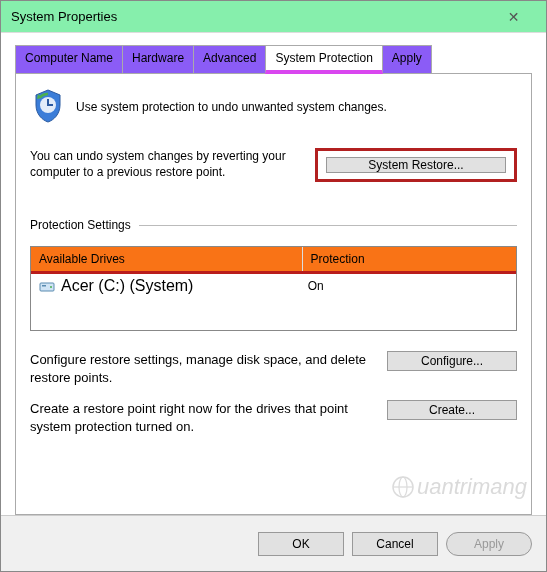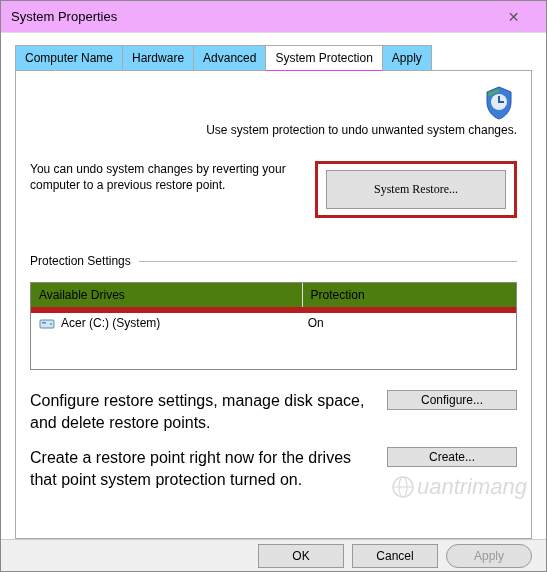--- a/index.html
+++ b/index.html
@@ -19,21 +19,21 @@
       background: #fff;
       display: flex;
       flex-direction: column;
     }
     .titlebar {
       height: 32px;
       display: flex;
       align-items: center;
       padding: 0 10px;
       border-bottom: 1px solid #ddd;
-      background: #f0abfc;
+      background: #86efac;
     }
     .title-text { font-size: 13px; color: #000; }
     .close-btn {
       margin-left: auto;
       width: 45px;
       height: 28px;
       display: flex;
       align-items: center;
       justify-content: center;
       font-size: 14px;
@@ -49,43 +49,43 @@
     .tabs {
       display: flex;
       border-bottom: 1px solid #aaa;
       position: relative;
       gap: 0;
     }
     .tab {
       padding: 5px 9px;
       border: 1px solid #aaa;
       border-bottom: none;
-      background: #7dd3fc;
+      background: #8b5cf6;
       cursor: pointer;
       font-size: 12px;
       position: relative;
       margin-right: -1px;
     }
     .tab.active {
       background: #fff;
-      border-bottom: 1px solid #d946ef;
+      border-bottom: 4px solid #d946ef;
       margin-bottom: -1px;
       z-index: 2;
     }
     .tabpanel {
       border: 1px solid #aaa;
       border-top: none;
       flex: 1;
       padding: 14px 14px 14px 14px;
     }
     .intro {
       display: flex;
-      align-items: flex-end;
+      align-items: center;
+      gap: 10px;
       margin-bottom: 24px;
-      flex-direction: column;
     }
     .shield-icon {
       width: 36px;
       height: 36px;
       flex-shrink: 0;
     }
     .intro-text { font-size: 12px; padding-top: 2px; }
     .section-header {
       display: flex;
       align-items: center;
@@ -108,39 +108,39 @@
       flex: 1;
       font-size: 12px;
       line-height: 1.35;
     }
     .highlight-box {
       border: 3px solid #b22020;
       padding: 6px 8px;
     }
     .btn {
       min-width: 180px;
-      height: 39px;
+      height: 16px;
       background: #e1e1e1;
       border: 1px solid #999;
       font-size: 12px;
       cursor: pointer;
       display: inline-flex;
       align-items: center;
       justify-content: center;
-      font-family: Liberation Serif, serif;
+      font-family: Liberation Sans, sans-serif;
     }
     .drives-table {
       border: 1px solid #888;
       width: 100%;
       margin-bottom: 20px;
     }
     .drives-header {
       display: flex;
-      background: #4d7c0f;
-      border-bottom: 6px solid #b91c1c;
+      background: #f97316;
+      border-bottom: 3px solid #b91c1c;
     }
     .drives-header-cell {
       padding: 5px 8px;
       font-size: 12px;
       border-right: 1px solid #ddd;
     }
     .drives-header-cell:last-child { border-right: none; }
     .col-drive { width: 56%; }
     .col-prot { width: 44%; }
     .drives-body { min-height: 56px; }
@@ -148,40 +148,40 @@
       display: flex;
       padding: 3px 8px;
       align-items: center;
       gap: 6px;
     }
     .drive-icon {
       width: 16px;
       height: 14px;
       flex-shrink: 0;
     }
-    .drive-name { width: calc(56% - 22px); font-size: 12px; }
+    .drive-name { width: calc(56% - 22px); font-size: 16px; }
     .drive-prot { font-size: 12px; }
     .action-row {
       display: flex;
       gap: 12px;
       align-items: flex-start;
       margin-bottom: 14px;
     }
-    .action-text { flex: 1; font-size: 16px; line-height: 1.35; }
+    .action-text { flex: 1; font-size: 13px; line-height: 1.35; }
     .btn-sm {
       min-width: 130px;
       height: 20px;
       background: #e1e1e1;
       border: 1px solid #999;
       font-size: 12px;
       cursor: pointer;
       font-family: Liberation Sans, sans-serif;
     }
     .footer {
-      height: 32px;
+      height: 56px;
       border-top: 1px solid #ccc;
       background: #f0f0f0;
       display: flex;
       align-items: center;
       justify-content: flex-end;
       gap: 8px;
       padding: 0 14px;
     }
     .footer .btn-f {
       min-width: 86px;

